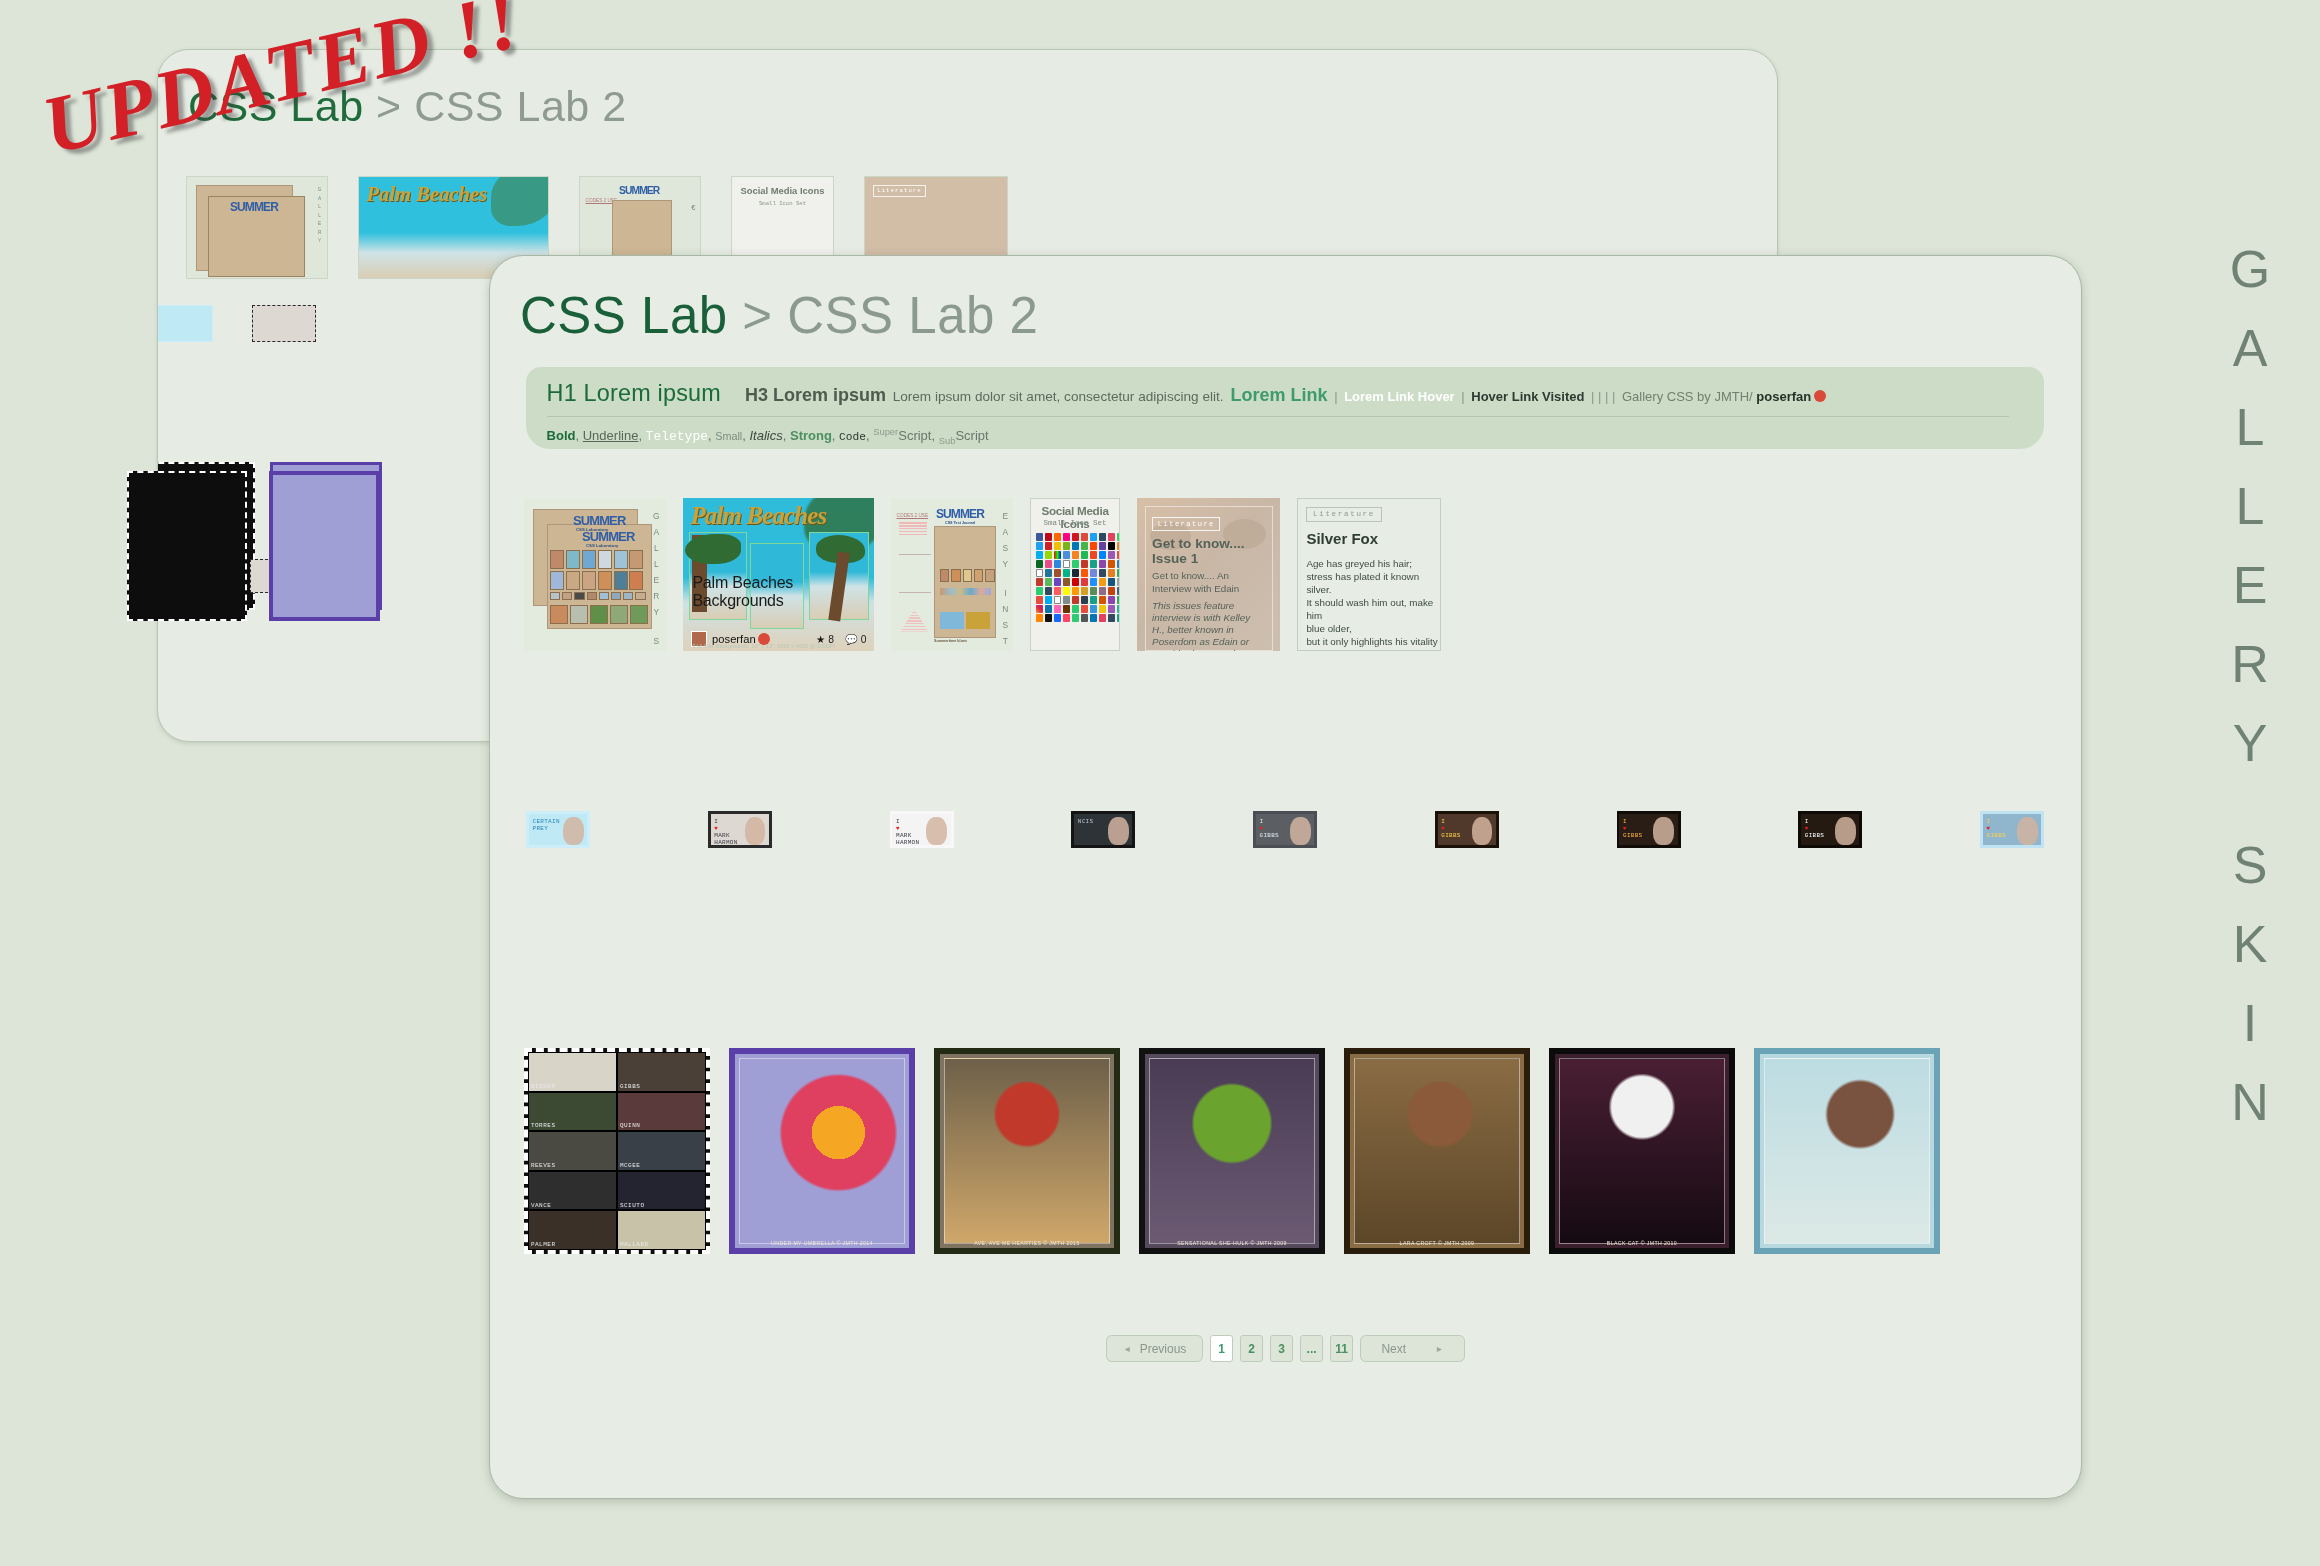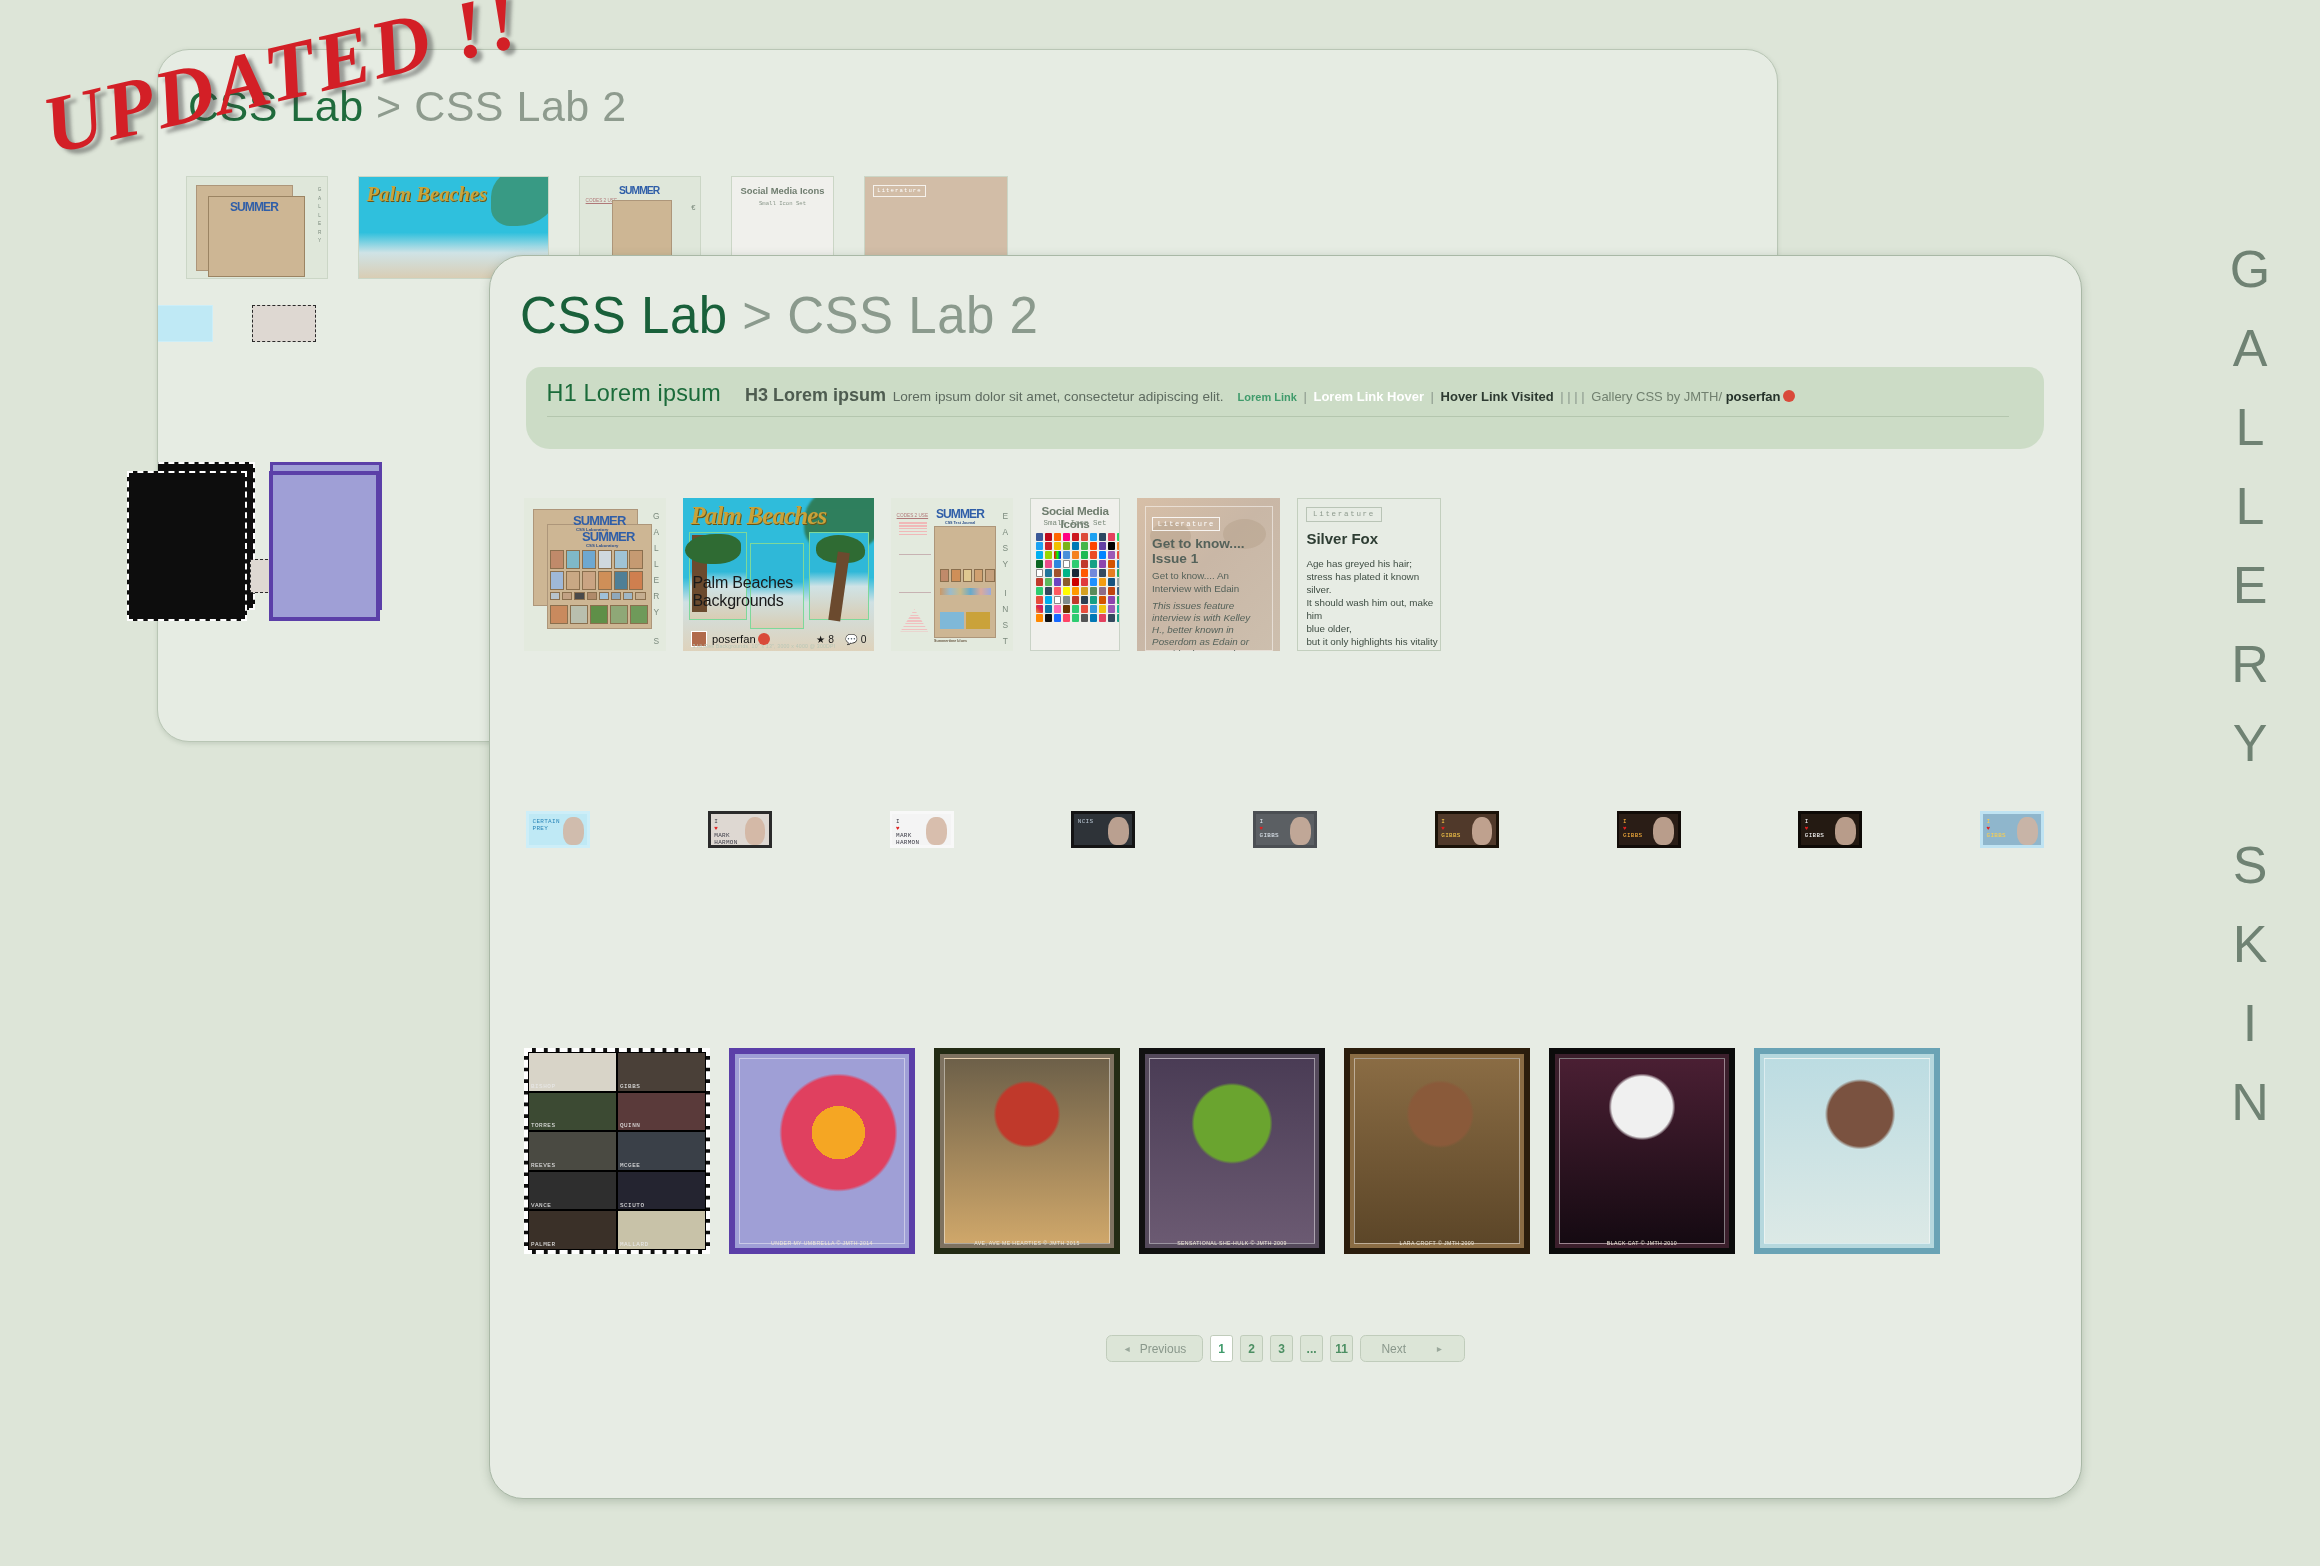--- a/index.html
+++ b/index.html
@@ -62,21 +62,21 @@
     position: absolute; left: 36px; top: 111px;
     width: 1518px; height: 82px;
     background: #ccdcc6;
     border-radius: 15px 15px 24px 24px;
     padding: 13px 20.6px 0 20.6px;
   }
   .banner-row1 { display: flex; align-items: baseline; flex-wrap: nowrap; white-space: nowrap; }
   .h1lorem { font-size: 23.4px; color: #1b6b3a; font-weight: 400; letter-spacing: 0.2px; }
   .h3lorem { font-size: 18px; color: #4e5c50; font-weight: 700; margin-left: 24px; }
   .lead { font-size: 13.6px; color: #5d6a5f; margin-left: 6.6px; }
-  .lnk { font-size: 11px; color: #3f9b6b; font-weight: 600; margin-left: 14px; }
+  .lnk { font-size: 18px; color: #3f9b6b; font-weight: 600; margin-left: 7px; }
   .lnk-hover { font-size: 13px; color: #ffffff; font-weight: 700; margin-left: 6.6px; }
   .lnk-visited { font-size: 13px; color: #2d3a31; font-weight: 700; margin-left: 6.6px; }
   .sep { font-size: 13px; color: #8a978c; margin-left: 6.6px; }
   .credit { font-size: 13px; color: #71806f; margin-left: 6.6px; }
   .credit b { color: #25322a; }
   .star-badge {
     display: inline-block; width: 12px; height: 12px; border-radius: 50%;
     background: #d94a3a; color: #fff; font-size: 8.4px; line-height: 12px;
     text-align: center; margin-left: 2.8px; vertical-align: -0.9px;
   }
@@ -255,20 +255,31 @@
         <span class="sep">|</span>
         <span class="lnk-hover">Lorem Link Hover</span>
         <span class="sep">|</span>
         <span class="lnk-visited">Hover Link Visited</span>
         <span class="sep">| | | |</span>
         <span class="credit"><span>Gallery CSS by JMTH/</span> <b>poserfan</b><span class="star-badge"></span></span>
       </div>
 
       <div class="banner-rule"></div>
 
+      <div class="banner-row2">
+        <span class="b">Bold</span>,
+        <span class="u">Underline</span>,
+        <span class="tt">Teletype</span>,
+        <span class="sm">Small</span>,
+        <span class="it">Italics</span>,
+        <span class="st">Strong</span>,
+        <span class="cd">Code</span>,
+        <sup>Super</sup><span>Script</span>,
+        <sub>Sub</sub><span>Script</span>
+      </div>
     </div>
 
     <div class="feature-row">
 
       <div class="fcard fc1">
         <div class="summer-sheet" style="left:9.4px;top:11.2px;width:105px;height:97px;"></div>
         <div class="summer-sheet" style="left:22.5px;top:26px;width:105px;height:105px;"></div>
         <div class="summer-logo" style="left:49px;top:15px;font-size:13px;">SUMMER</div>
         <div style="position:absolute;left:52px;top:29px;font-size:4.3px;font-weight:700;color:#2c4f8a">CSS Laboratory</div>
         <div class="summer-logo" style="left:58px;top:31px;font-size:13px;">SUMMER</div>

